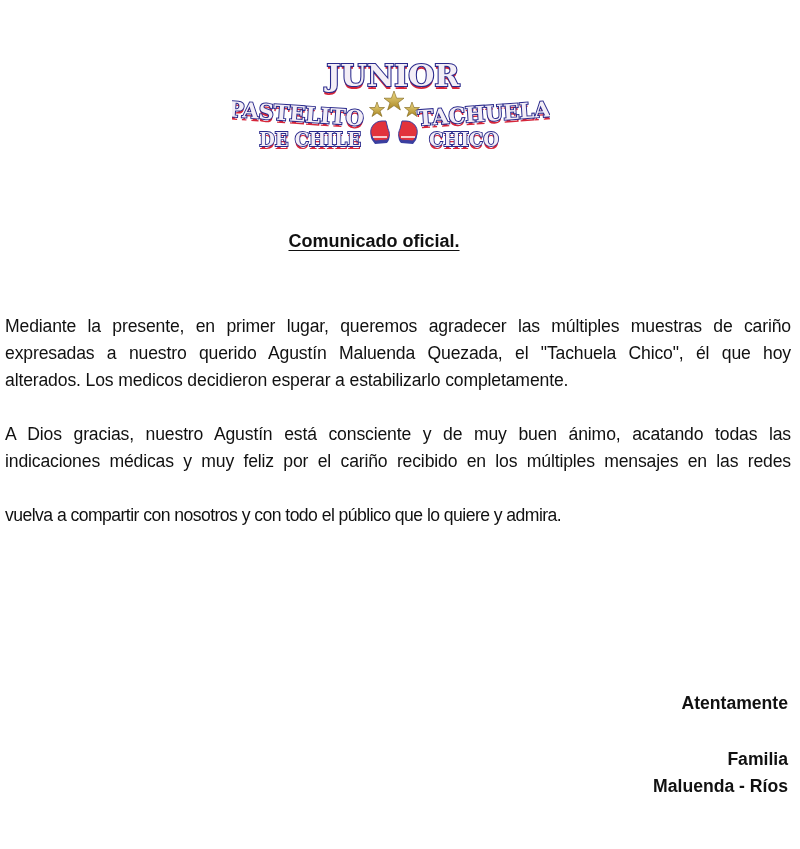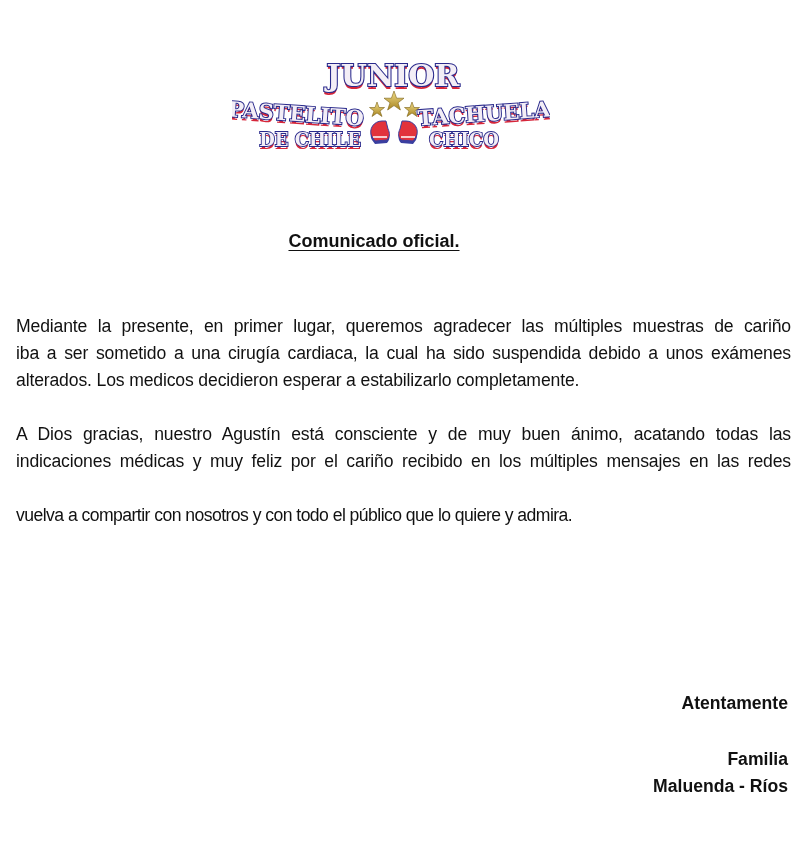--- a/index.html
+++ b/index.html
@@ -55,21 +55,20 @@
       letter-spacing: -0.15px;
     }
     .doc-body p {
       margin: 0 0 27px 0;
     }
     .line {
       display: block;
       text-align: justify;
       text-align-last: justify;
       white-space: nowrap;
-      margin-left: 11px;
     }
     .line.last {
       text-align-last: left;
     }
     .line.cond {
       letter-spacing: -0.55px;
     }
 
     
     .sign {
@@ -143,21 +142,21 @@
       <path d="M169,93 L183,93" stroke="#ffffff" stroke-width="1.5"></path>
     </g>
   </svg>
 </div>
 
 <div class="doc-title">Comunicado oficial.</div>
 
 <div class="doc-body">
   <p>
     <span class="line">Mediante la presente, en primer lugar, queremos agradecer las múltiples muestras de cariño</span>
-    <span class="line">iba a ser sometido a una cirugía cardiaca, la cual ha sido suspendida debido a unos exámenes</span>
+    <span class="line">expresadas a nuestro querido Agustín Maluenda Quezada, el "Tachuela Chico", él que hoy</span>
     <span class="line last">alterados. Los medicos decidieron esperar a estabilizarlo completamente.</span>
   </p>
   <p>
     <span class="line">A Dios gracias, nuestro Agustín está consciente y de muy buen ánimo, acatando todas las</span>
     <span class="line">indicaciones médicas y muy feliz por el cariño recibido en los múltiples mensajes en las redes</span>
   </p>
   <p>
     <span class="line last cond">vuelva a compartir con nosotros y con todo el público que lo quiere y admira.</span>
   </p>
 </div>

